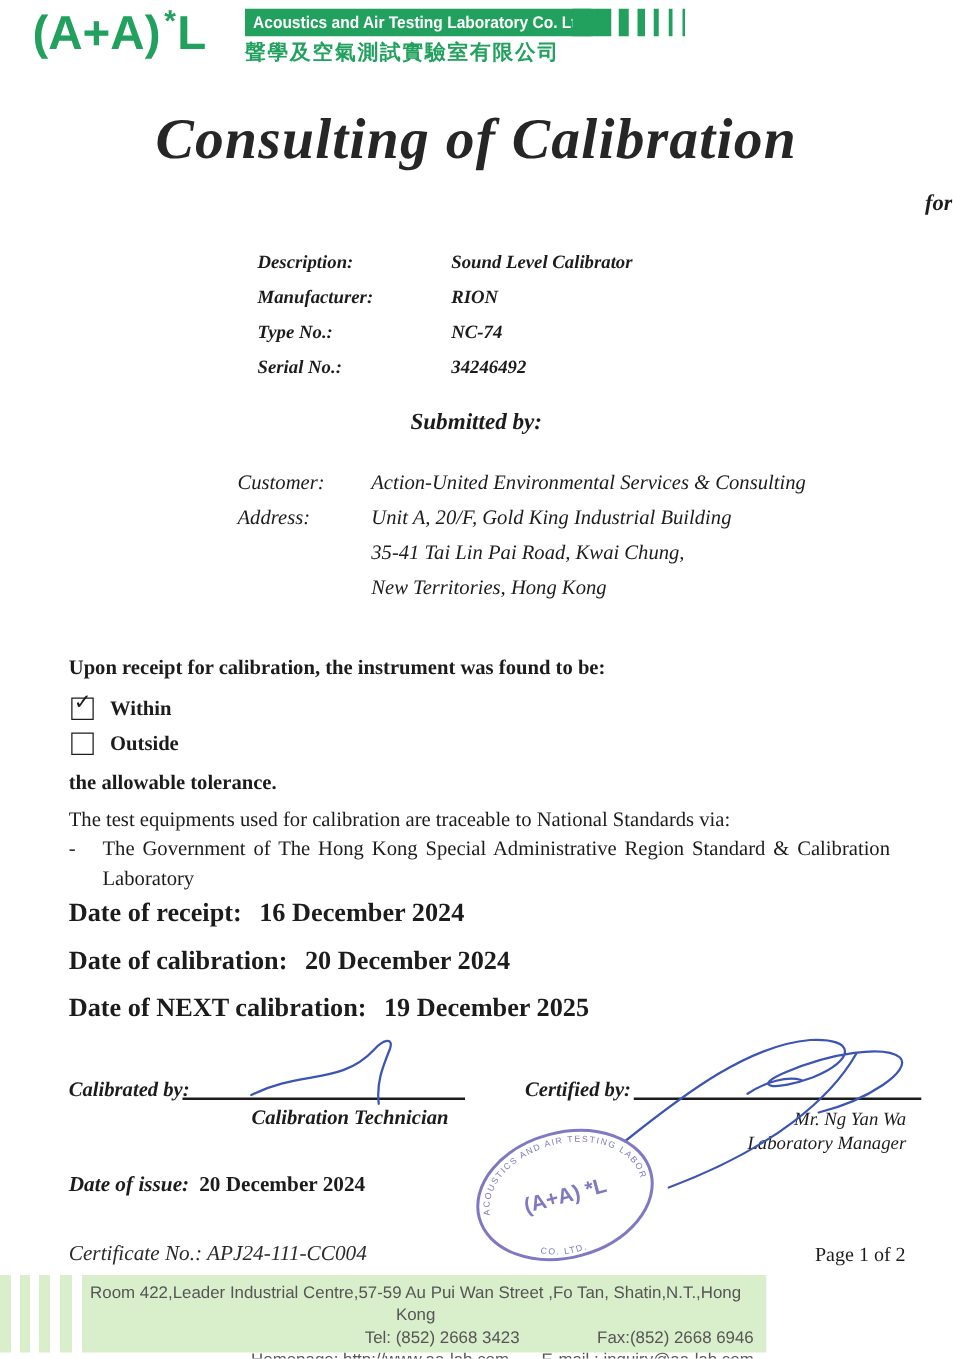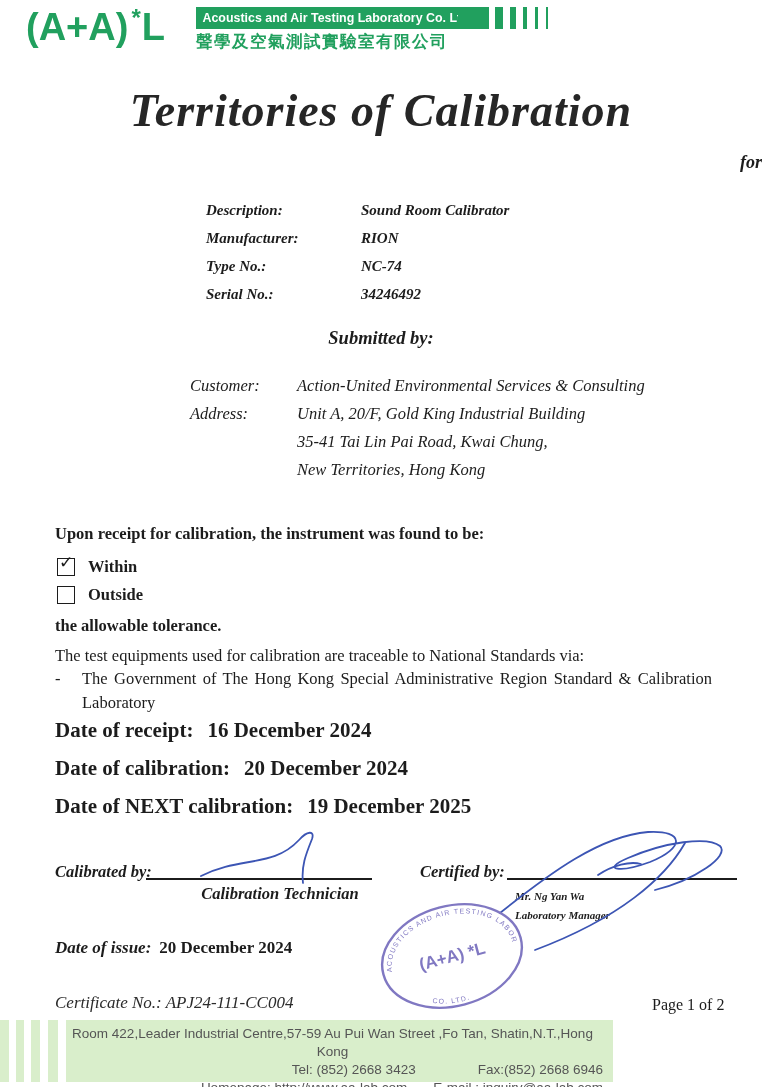--- a/index.html
+++ b/index.html
@@ -62,22 +62,22 @@
   .dline .val{margin-left:14px;}
 
   
   .siglabel{font-weight:bold;font-style:italic;font-size:16.5px;}
   .callab{left:55px;top:862px;}
   .certlab{left:420px;top:862px;}
   .rule{border-bottom:2px solid #1c1c1c;height:0;}
   .calline{left:146px;top:878px;width:226px;}
   .certline{left:507px;top:878px;width:230px;}
   .calrole{left:170px;top:884px;width:220px;text-align:center;font-weight:bold;font-style:italic;font-size:16.5px;}
-  .certname{left:515px;top:887px;width:210px;text-align:left;font-weight:bold;font-style:italic;
-        font-size:11px;line-height:19px;}
+  .certname{left:515px;top:887px;width:210px;text-align:right;font-weight:normal;font-style:italic;
+        font-size:15px;line-height:19px;}
   .sig{pointer-events:none;}
 
   
   .issue{left:55px;top:938px;font-size:17px;}
   .issue .lbl{font-weight:bold;font-style:italic;}
   .issue .val{font-weight:bold;margin-left:8px;}
   .certno{left:55px;top:993px;font-style:italic;font-size:17px;color:#2b2b2b;}
   .pageno{left:652px;top:996px;font-size:16px;}
 
   .footer{left:0;top:1020px;width:613px;height:62px;
@@ -103,27 +103,27 @@
     <div class="b1"></div>
     <div class="b2"></div>
     <div class="b3"></div>
     <div class="b4"></div>
     <div class="b5"></div>
     <div class="b6"></div>
     <div class="b7"></div>
   </div>
   <div class="abs company-zh">聲學及空氣測試實驗室有限公司</div>
 
-  <div class="abs title">Territories of Calibration</div>
+  <div class="abs title">Consulting of Calibration</div>
   <div class="abs for">for</div>
 
   <div class="abs inst">
     <div class="row">
       <span class="lbl">Description:</span>
-      <span>Sound Room Calibrator</span>
+      <span>Sound Level Calibrator</span>
     </div>
     <div class="row">
       <span class="lbl">Manufacturer:</span>
       <span>RION</span>
     </div>
     <div class="row">
       <span class="lbl">Type No.:</span>
       <span>NC-74</span>
     </div>
     <div class="row">

